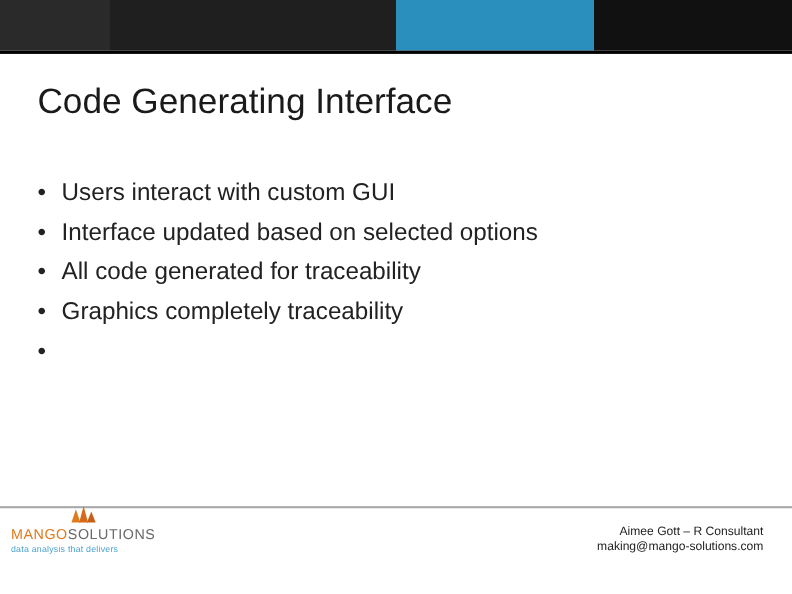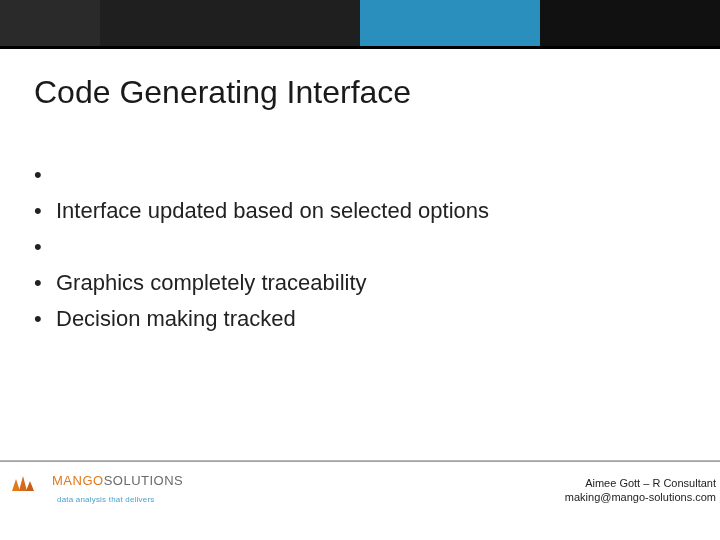--- a/index.html
+++ b/index.html
@@ -76,41 +76,41 @@
     height: 2px;
     background: linear-gradient(#bfbfbf, #9a9a9a);
   }
   .logo {
     position: absolute;
     left: 10px;
     bottom: 12px;
   }
   .logo-row1 {
     display: flex;
-    align-items: flex-start;
-    gap: 16px;
+    align-items: center;
+    gap: 1px;
+    flex-direction: column;
   }
   .mango-mark svg { display: block; }
   .logo-text {
     font-size: 13px;
     letter-spacing: 0.5px;
     color: #444;
   }
   .logo-text .orange { color: #e07a1b; font-weight: 500; }
   .logo-text .grey { color: #6a6a6a; font-weight: 400; }
   .logo-tag {
     font-size: 8px;
     color: #4aa3cf;
     margin-top: 2px;
     letter-spacing: 0.2px;
-    margin-left: 47px;
   }
   .credit {
     position: absolute;
-    right: 4px;
+    right: 26px;
     bottom: 12px;
     text-align: right;
     font-size: 11px;
     color: #222;
     line-height: 14px;
   }
 </style>
 </head>
 <body>
 
@@ -122,35 +122,36 @@
     <div class="seg seg-c"></div>
     <div class="seg seg-d"></div>
   </div>
   <div class="topline"></div>
 
   <div class="title">Code Generating Interface</div>
 
   <div class="bullets">
     <div class="brow">
       <div class="bdot">•</div>
+      <div class="btxt">Users interact with custom GUI</div>
     </div>
     <div class="brow">
       <div class="bdot">•</div>
       <div class="btxt">Interface updated based on selected options</div>
     </div>
     <div class="brow">
       <div class="bdot">•</div>
+      <div class="btxt">All code generated for traceability</div>
     </div>
     <div class="brow">
       <div class="bdot">•</div>
       <div class="btxt">Graphics completely traceability</div>
     </div>
     <div class="brow">
       <div class="bdot">•</div>
-      <div class="btxt">Decision making tracked</div>
     </div>
   </div>
 
   <div class="footline"></div>
 
   <div class="logo">
     <div class="logo-row1">
       <span class="mango-mark">
         <svg width="26" height="20" viewBox="0 0 26 20">
           <path d="M2 18 L6 6 L10 18 Z" fill="#e07a1b"></path>

